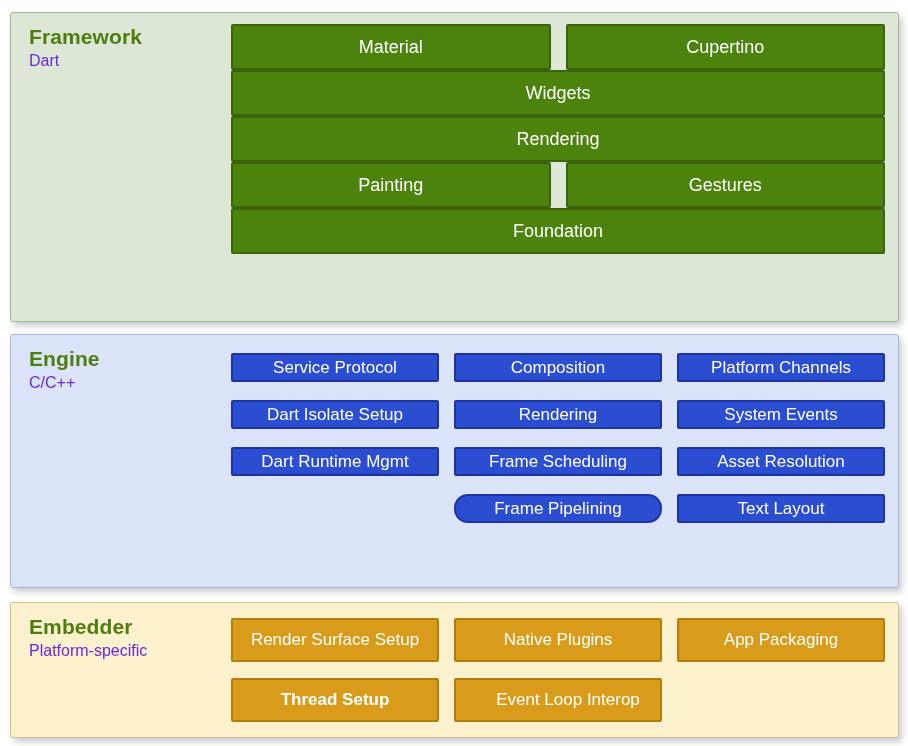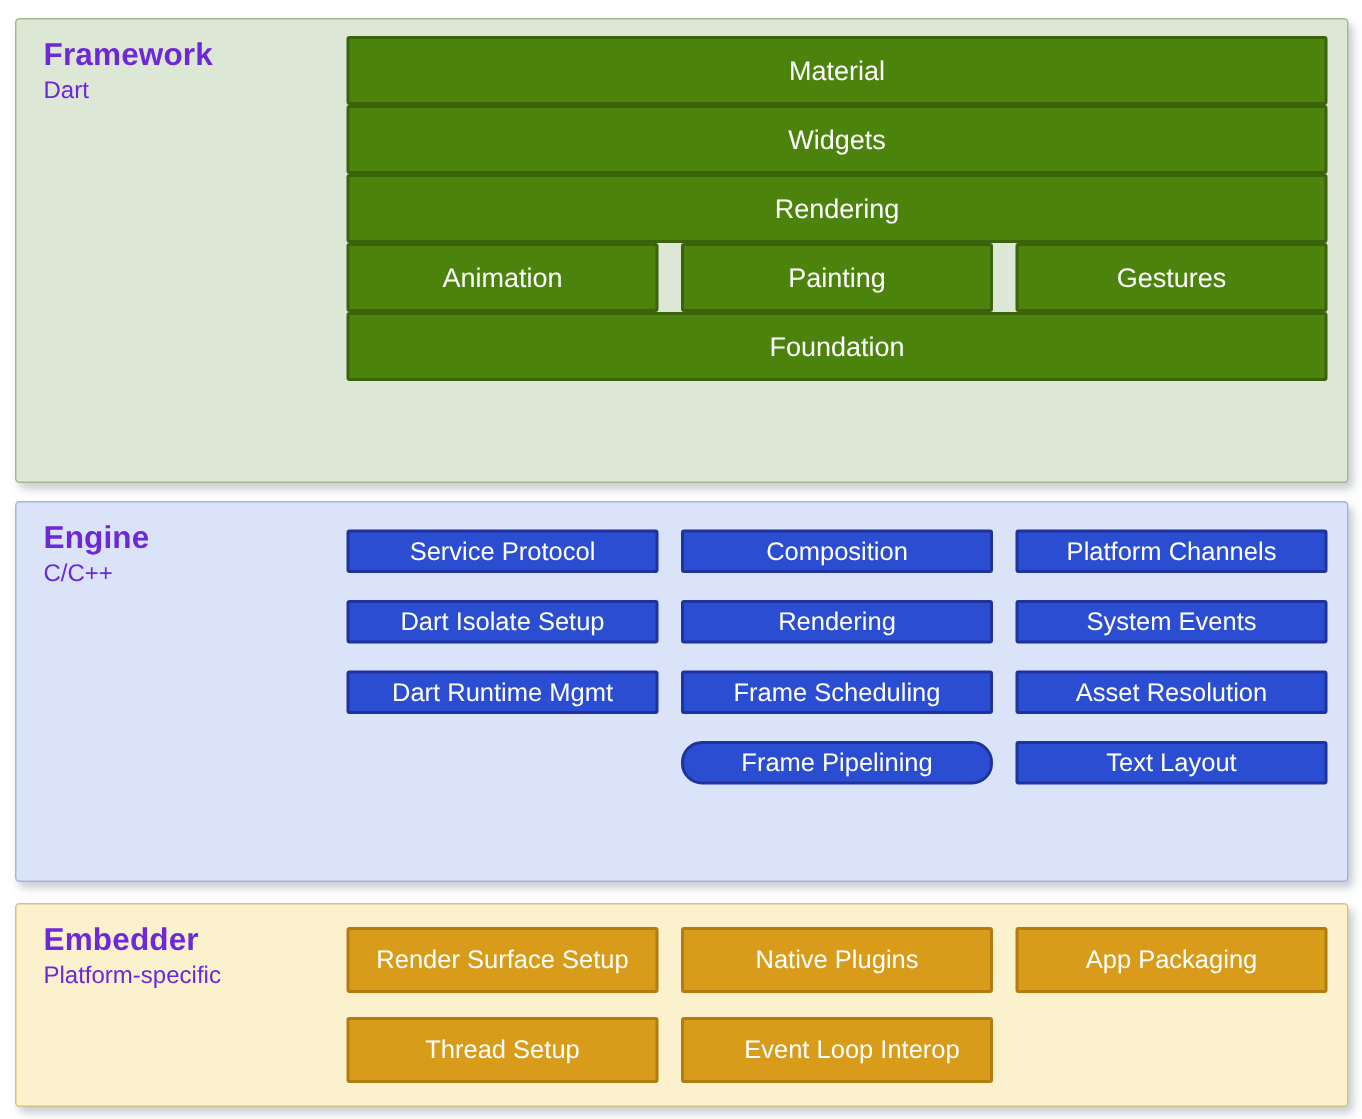--- a/index.html
+++ b/index.html
@@ -21,21 +21,21 @@
     box-shadow: 3px 4px 6px rgba(110, 120, 135, 0.38);
     background: var(--sec-bg);
     border-color: var(--sec-border);
   }
   .layer-section.framework { height: 310px; margin-bottom: 12px; }
   .layer-section.engine    { height: 254px; margin-bottom: 14px; }
   .layer-section.embedder  { height: 136px; }
 
   .label-block { position: absolute; left: 18px; top: 11px; }
   .sec-title {
-    font-size: 21px; font-weight: bold; color: #6d28d9;
+    font-size: 21px; font-weight: bold; color: #4d7c0f;
     letter-spacing: 0.1px; line-height: 1.2;
   }
   .sec-subtitle { font-size: 16px; color: #6d28d9; margin-top: 3px; }
 
   .rows {
     position: absolute; left: 220px; right: 13px;
     display: flex; flex-direction: column;
   }
   .framework .rows { top: 11px; }
   .engine    .rows { top: 18px; gap: 18px; }
@@ -62,29 +62,29 @@
 <div class="canvas">
 
   <div class="layer-section framework" style="--sec-bg: #dde7d6; --sec-border: #a3ba8d; --box-bg: #4c830d; --box-border: #3b630c;">
     <div class="label-block">
       <div class="sec-title">Framework</div>
       <div class="sec-subtitle">Dart</div>
     </div>
     <div class="rows">
         <div class="row-flex">
           <div class="box">Material</div>
+          <div class="box">Cupertino</div>
         </div>
         <div class="row-flex">
           <div class="box">Widgets</div>
         </div>
         <div class="row-flex">
           <div class="box">Rendering</div>
         </div>
         <div class="row-flex">
-          <div class="box">Animation</div>
           <div class="box">Painting</div>
           <div class="box">Gestures</div>
         </div>
         <div class="row-flex">
           <div class="box">Foundation</div>
         </div>
       </div>
   </div>
 
   <div class="layer-section engine" style="--sec-bg: #dbe3f8; --sec-border: #a8b5d9; --box-bg: #2b4dd1; --box-border: #1f339d;">
@@ -120,19 +120,19 @@
       <div class="sec-title">Embedder</div>
       <div class="sec-subtitle">Platform-specific</div>
     </div>
     <div class="rows">
         <div class="row-grid">
           <div class="box" style="grid-column: 1;">Render Surface Setup</div>
           <div class="box" style="grid-column: 2;">Native Plugins</div>
           <div class="box" style="grid-column: 3;">App Packaging</div>
         </div>
         <div class="row-grid">
-          <div class="box" style="grid-column: 1;">Thread Setup</div>
+          <div class="box" style="grid-column: 1; font-weight: bold;">Thread Setup</div>
           <div class="box" style="grid-column: 2; padding-left: 20px;">Event Loop Interop</div>
         </div>
       </div>
   </div>
 
 </div>
 
 </body></html>

